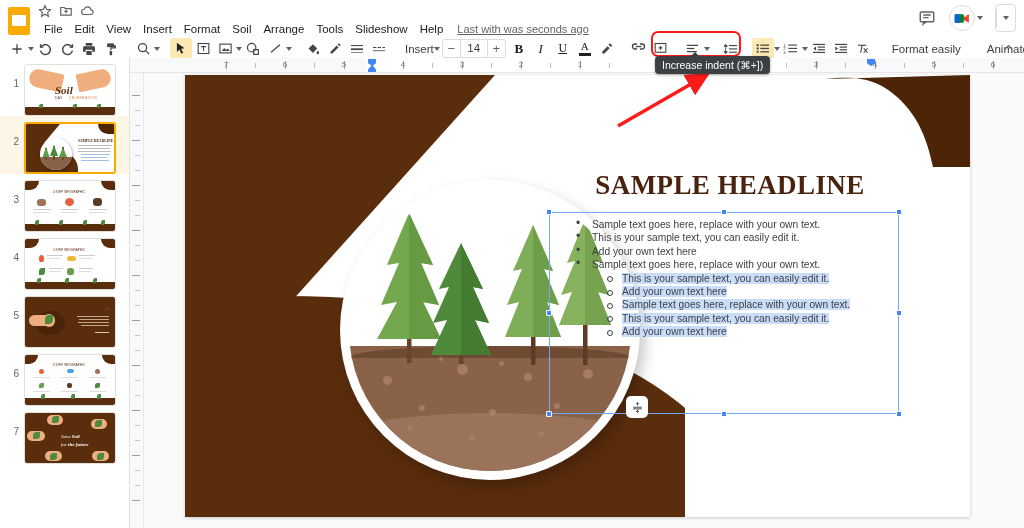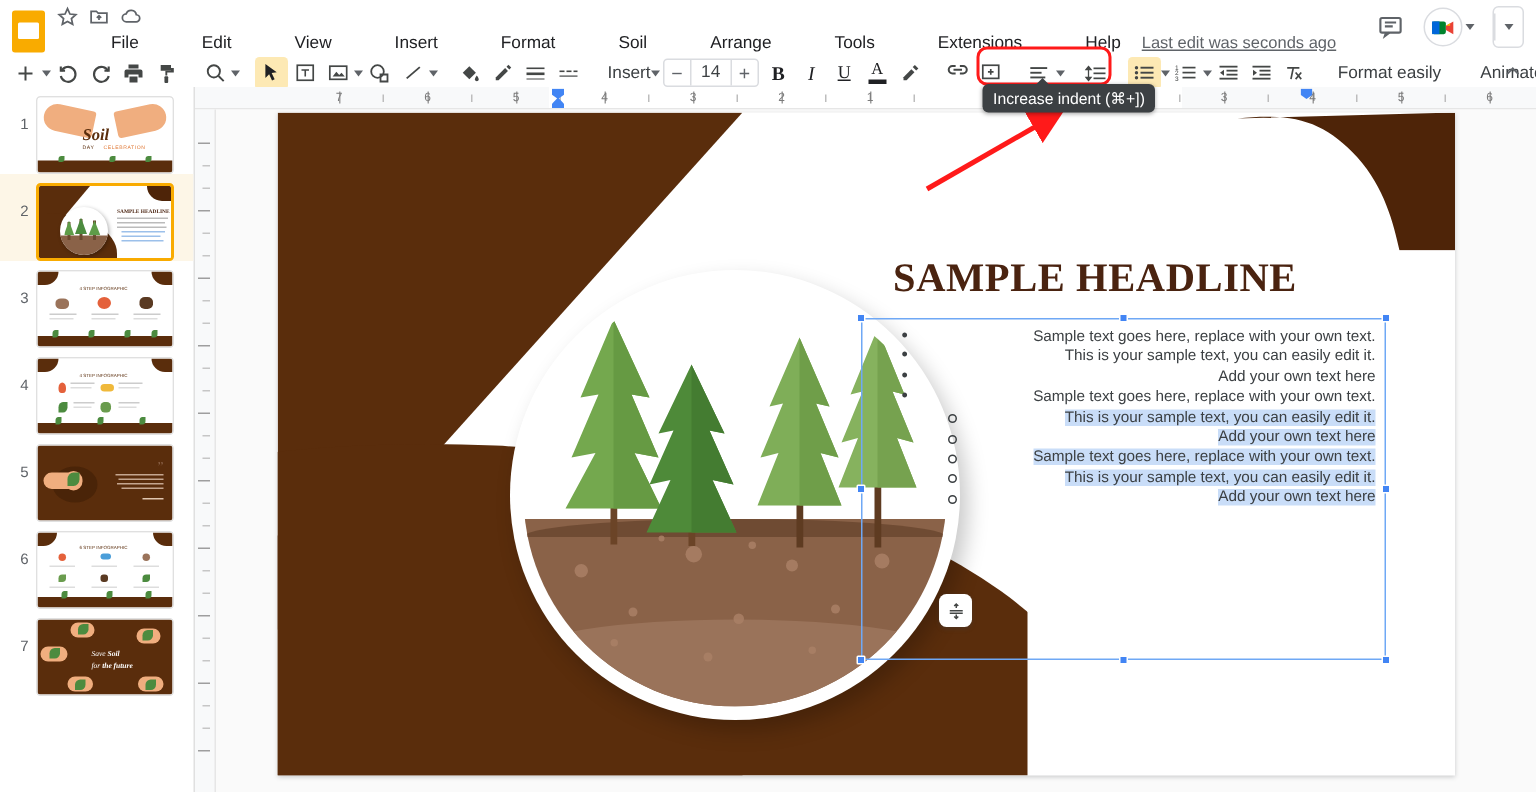--- a/index.html
+++ b/index.html
@@ -21,21 +21,21 @@
   .doc-logo:after{
     content:""; position:absolute; left:4px; top:8px; width:14px; height:11px;
     background:#fff; border-radius:1px;
   }
   .title-row { position:absolute; left:38px; top:4px; display:flex; align-items:center; gap:7px; }
   .doc-title { font-size:14.5px; color:#202124; letter-spacing:.1px; }
   .hdr-ico { width:14px; height:14px; color:#5f6368; display:inline-block; position:relative; cursor:pointer; }
   .hdr-ico svg{ display:block; }
   .menubar { position:absolute; left:38px; top:22px; display:flex; align-items:center; gap:0px; }
   .menubar .mi {
-    font-size:11.5px; color:#202124; padding:1px 6px; border-radius:3px; cursor:pointer; white-space:nowrap;margin-left:30px;
+    font-size:11.5px; color:#202124; padding:1px 6px; border-radius:3px; cursor:pointer; white-space:nowrap;
   }
   .lastedit { font-size:11px; color:#5f6368; margin-left:8px; text-decoration:underline; cursor:pointer; }
 
   .hdr-right { position:absolute; right:8px; top:4px; display:flex; align-items:center; gap:9px; }
   .ico-btn { width:26px; height:26px; border-radius:50%; display:flex; align-items:center; justify-content:center; cursor:pointer; }
   .meet-pill {
     display:flex; align-items:center; gap:2px; height:28px; padding:0 3px 0 0; cursor:pointer; border-radius:14px;
   }
   .meet-icon {
     width:26px; height:26px; border-radius:50%; border:1.4px solid #dadce0; background:#fff;
@@ -166,23 +166,22 @@
   .dot { position:absolute; border-radius:50%; background:#A98066; opacity:.85; }
   .trees { position:absolute; left:0; top:0; width:100%; height:100%; }
 
   
   .headline {
     position:absolute; left:375px; top:95px; width:340px;
     font-family:"Liberation Serif", serif; font-weight:bold; font-size:27px;
     color:#4A2310; letter-spacing:.4px; text-align:center; white-space:nowrap;
   }
   .textbox {
-    position:absolute; left:389px; top:137px; width:350px; height:228px;
+    position:absolute; left:364px; top:137px; width:350px; height:202px;
     border:1.3px solid #6FA8F5;
-    text-align:right;
   }
   .handle {
     position:absolute; width:6px; height:6px; background:#4285f4; border:1px solid #fff; border-radius:1px;
   }
   .bullets { position:absolute; left:8px; top:5px; right:6px; font-size:10.2px; color:#3c4043; line-height:13.4px; }
   .b1 { position:relative; padding-left:34px; margin-bottom:0px; }
   .b1:before { content:"•"; position:absolute; left:18px; top:-1px; font-size:12px; }
   .b2 { position:relative; padding-left:64px; margin-bottom:0px; }
   .b2:before {
     content:""; position:absolute; left:49px; top:4.5px; width:4px; height:4px;
@@ -226,23 +225,23 @@
 
     <div class="menubar">
       <span class="mi">File</span>
       <span class="mi">Edit</span>
       <span class="mi">View</span>
       <span class="mi">Insert</span>
       <span class="mi">Format</span>
       <span class="mi">Soil</span>
       <span class="mi">Arrange</span>
       <span class="mi">Tools</span>
-      <span class="mi">Extensions</span>
+      <span class="mi">Slideshow</span>
       <span class="mi">Help</span>
-      <span class="lastedit">Last edit was seconds ago</span>
+      <span class="lastedit">Last with was seconds ago</span>
     </div>
 
     <div class="hdr-right">
       <div class="ico-btn">
         <svg width="18" height="18" viewBox="0 0 24 24" fill="none" stroke="#5f6368" stroke-width="1.9">
             <rect x="3" y="4" width="18" height="13" rx="1.5"></rect>
             <path d="M7 8h10M7 11.5h7"></path>
             <path d="M8 17l-1 3 4-3"></path>
           </svg>
       </div>

